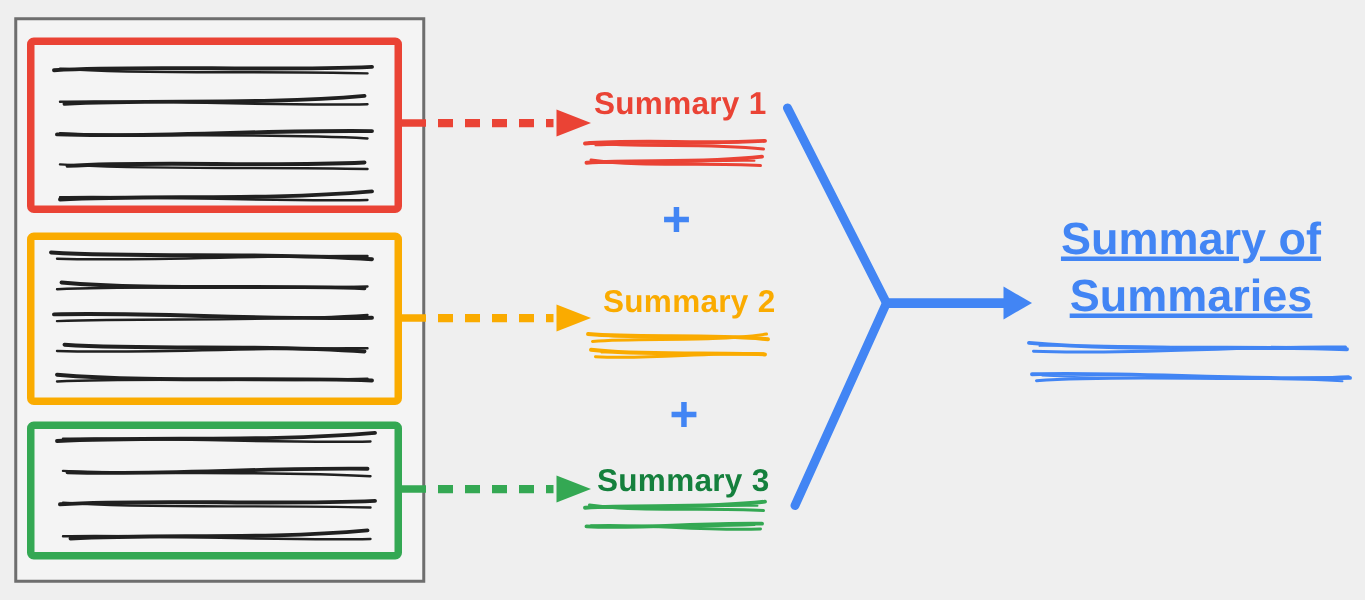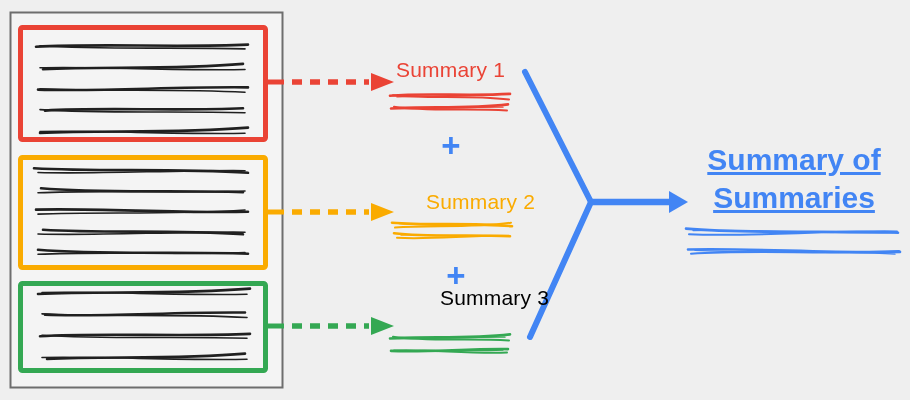--- a/index.html
+++ b/index.html
@@ -1,19 +1,19 @@
 <!DOCTYPE html>
 <html><head>
 <meta charset="utf-8">
 <style>
   html,body{margin:0;padding:0;}
   body{font-family:"Liberation Sans", sans-serif;}
   .stage{position:relative;width:910px;height:400px;overflow:hidden;background:#EFEFEF;}
   .stage svg{position:absolute;left:0;top:0;}
-  .lbl{position:absolute;font-size:21px;font-weight:400;line-height:1;letter-spacing:.2px;white-space:nowrap;text-align:right;}
+  .lbl{position:absolute;font-size:21px;font-weight:700;line-height:1;letter-spacing:.2px;white-space:nowrap;text-align:right;}
   .plus{position:absolute;width:36px;height:36px;display:flex;align-items:center;justify-content:center;
         font-size:33px;font-weight:700;line-height:1;}
   .result-lbl{position:absolute;left:682px;top:141px;width:224px;text-align:center;
               font-size:30px;font-weight:700;line-height:38px;text-decoration:underline;}
 </style>
 </head>
 <body>
 
 <div class="stage" id="stage" style="background: rgb(239, 239, 239);">
 
@@ -112,20 +112,20 @@
         <path d="M 688 249.5 C 751.6 247.7, 825.8 253.7, 900 251.9" stroke-width="2.6" stroke-linecap="round"></path>
         <path d="M 691 253.8 C 753.4 249.4, 826.2 254.8, 899 251.1" stroke-width="2" stroke-linecap="round"></path>
         <path d="M 695 250.4 C 755.0 253.7, 825.0 249.9, 895 254.2" stroke-width="1.3" stroke-linecap="round"></path>
       </g>
   </svg>
 
   <div class="lbl" style="left: 396px; top: 59px; color: rgb(234, 67, 53);">Summary 1</div>
 
   <div class="plus" style="left: 433px; top: 127px; color: rgb(66, 133, 244);">+</div>
 
-  <div class="lbl" style="left: 426px; top: 191px; color: rgb(250, 171, 0);">Summary 2</div>
+  <div class="lbl" style="left: 402px; top: 191px; color: rgb(250, 171, 0);">Summary 2</div>
 
   <div class="plus" style="left: 438px; top: 257px; color: rgb(66, 133, 244);">+</div>
 
-  <div class="lbl" style="left: 398px; top: 287px; color: #000000; margin-left: 42px;">Summary 3</div>
+  <div class="lbl" style="left: 398px; top: 310px; color: #15803d;">Summary 3</div>
 
   <div class="result-lbl" style="color: rgb(66, 133, 244);">Summary of Summaries</div>
 </div>
 
 </body></html>

